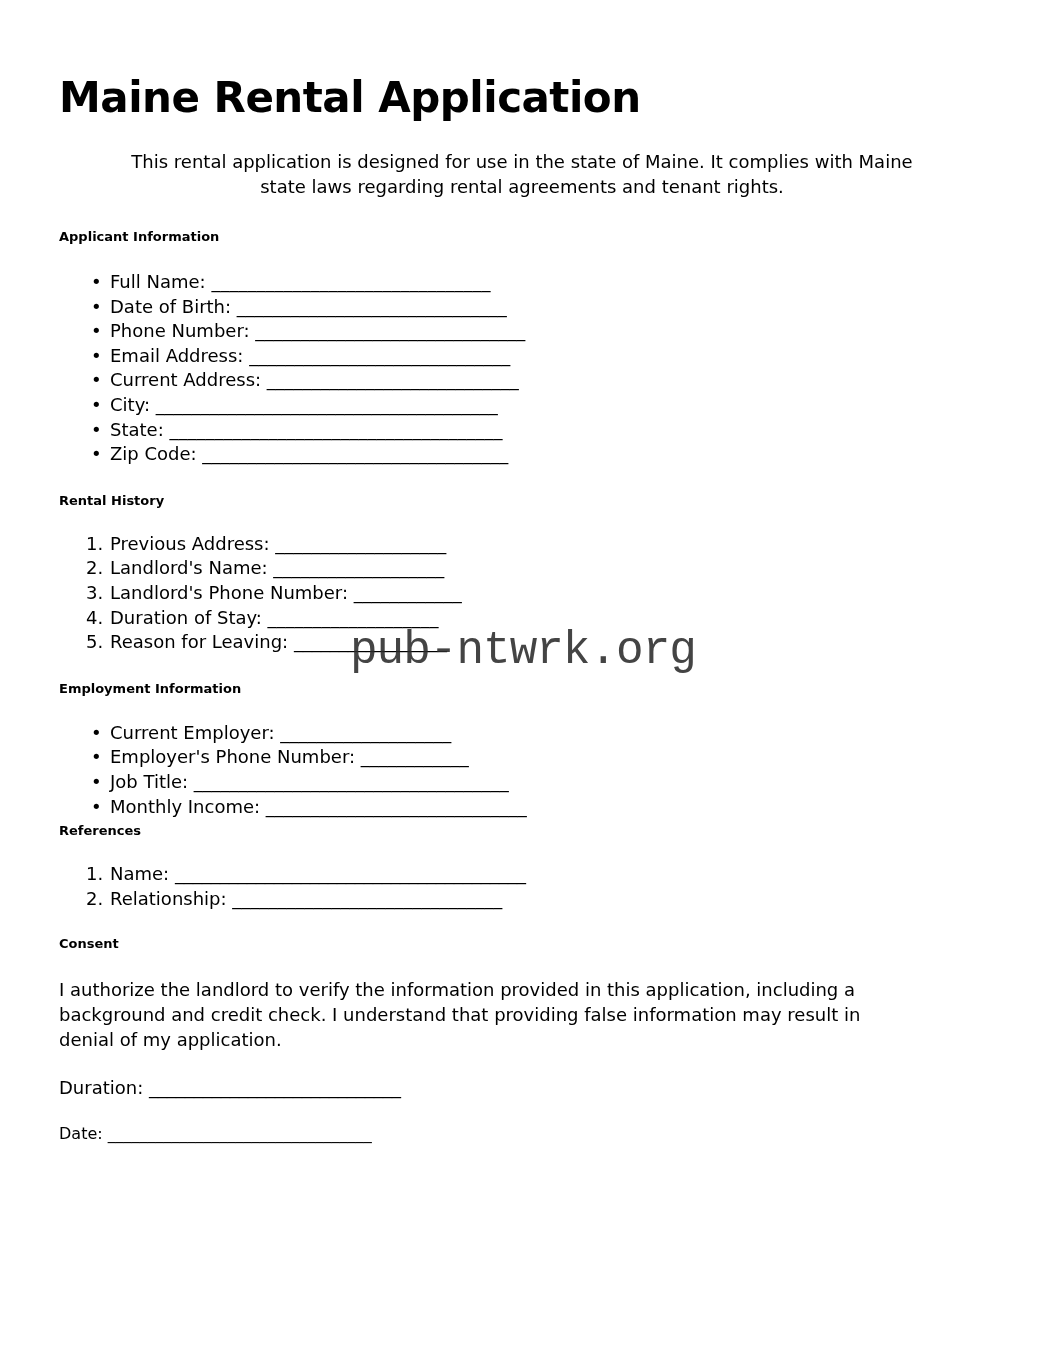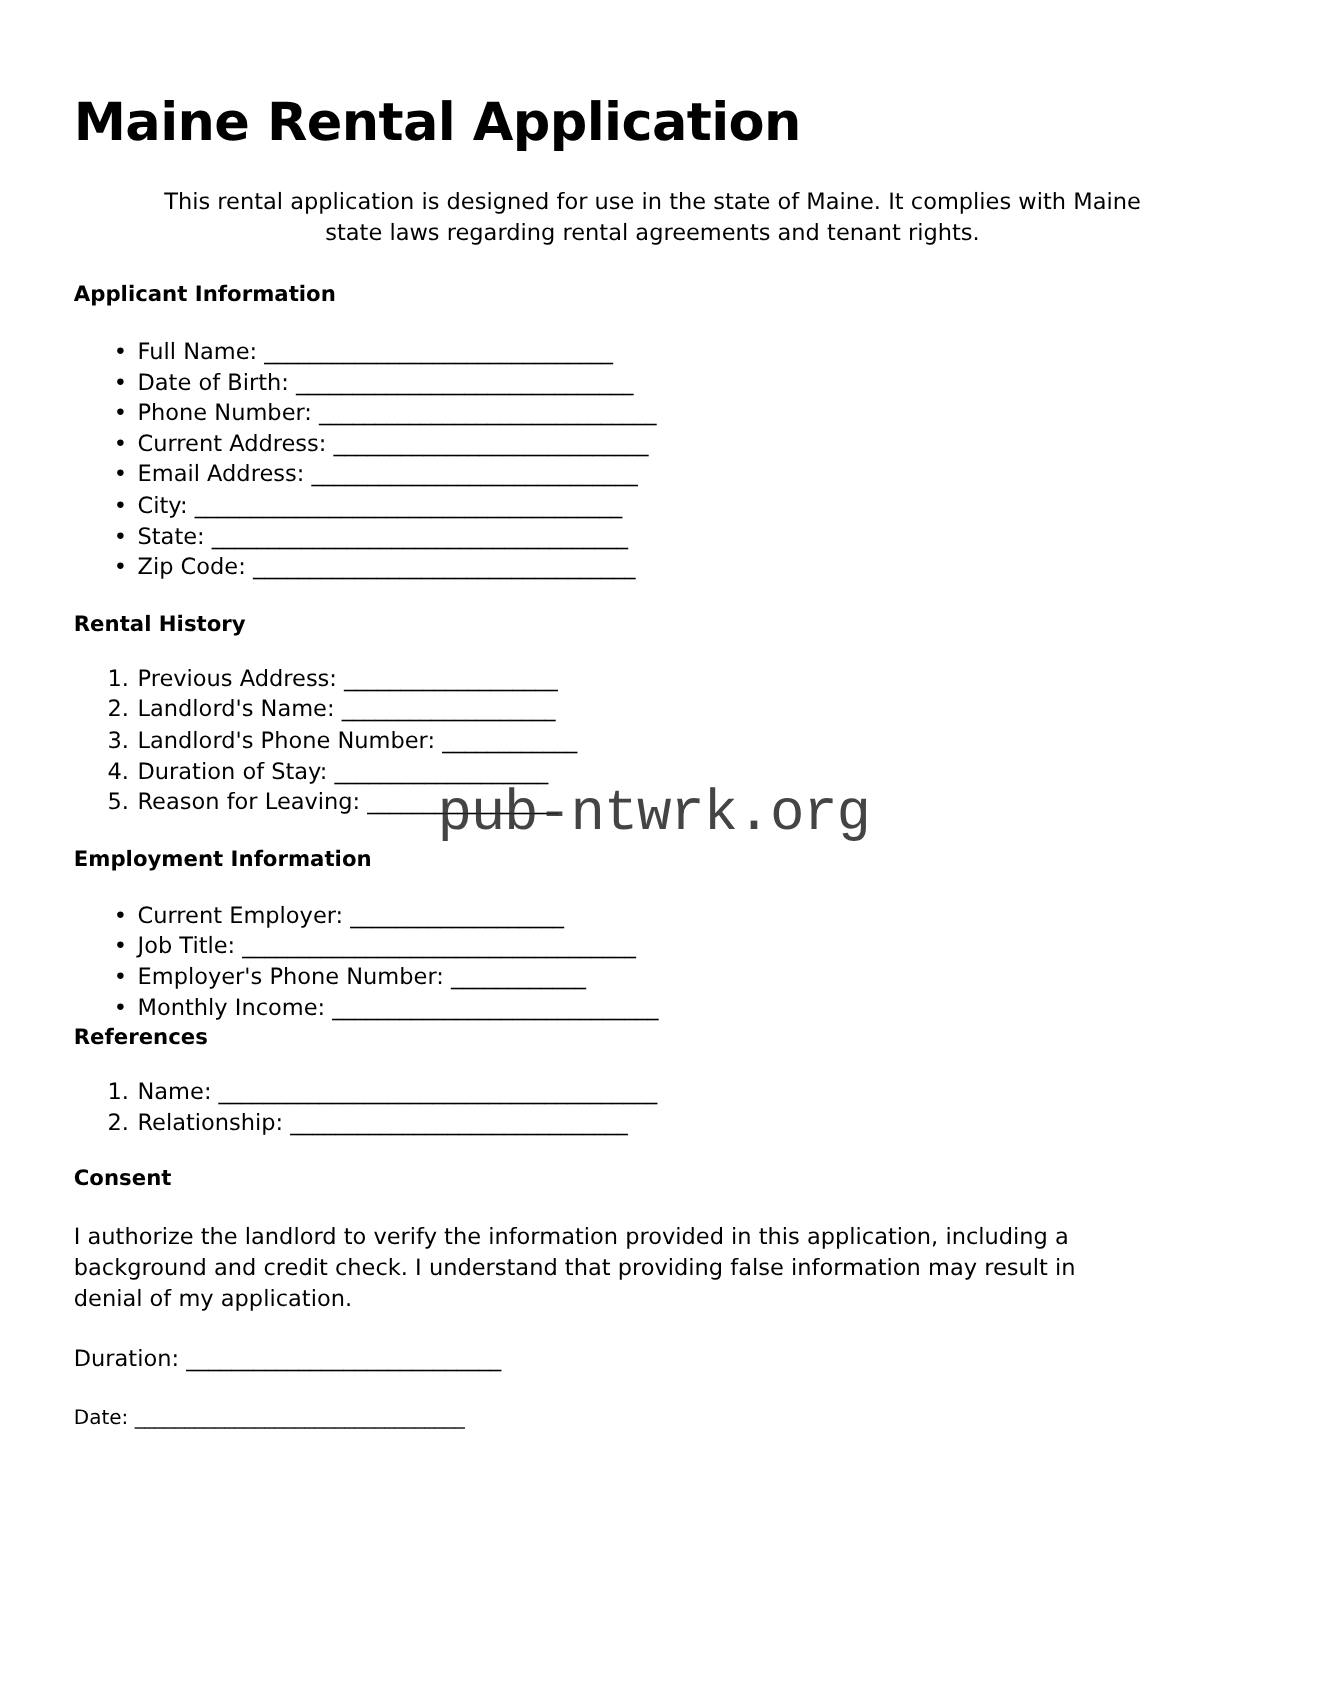--- a/index.html
+++ b/index.html
@@ -23,21 +23,21 @@
   h1.doc-title {
     margin: 74px 0 0 0;
     font-size: 42px;
     line-height: 48px;
     font-weight: bold;
     letter-spacing: -0.5px;
   }
   .intro { margin-top: 27px; font-size: 18px; line-height: 25px; text-align: center; }
   h2.sec {
     margin: 0; padding: 0;
-    font-size: 17px; line-height: 23px;
+    font-size: 13px; line-height: 23px;
     font-weight: bold;
   }
   h2.m-applicant  { margin-top: 26px; }
   h2.m-rental     { margin-top: 22px; }
   h2.m-employment { margin-top: 22px; }
   h2.m-references { }
   h2.m-consent    { margin-top: 21px; }
   ul.blist, ol.nlist {
     list-style: none;
     margin: 0; padding: 0;
@@ -76,41 +76,41 @@
     <div class="intro">
       <div>This rental application is designed for use in the state of Maine. It complies with Maine</div>
       <div>state laws regarding rental agreements and tenant rights.</div>
     </div>
 
     <h2 class="sec m-applicant">Applicant Information</h2>
     <ul class="blist">
       <li><span class="b">•</span><span class="t">Full Name: _______________________________</span></li>
       <li><span class="b">•</span><span class="t">Date of Birth: ______________________________</span></li>
       <li><span class="b">•</span><span class="t">Phone Number: ______________________________</span></li>
+      <li><span class="b">•</span><span class="t">Email Address: _____________________________</span></li>
       <li><span class="b">•</span><span class="t">Current Address: ____________________________</span></li>
-      <li><span class="b">•</span><span class="t">Email Address: _____________________________</span></li>
       <li><span class="b">•</span><span class="t">City: ______________________________________</span></li>
       <li><span class="b">•</span><span class="t">State: _____________________________________</span></li>
       <li><span class="b">•</span><span class="t">Zip Code: __________________________________</span></li>
     </ul>
 
     <h2 class="sec m-rental">Rental History</h2>
     <ol class="nlist">
       <li><span class="n">1.</span><span class="t">Previous Address: ___________________</span></li>
       <li><span class="n">2.</span><span class="t">Landlord's Name: ___________________</span></li>
       <li><span class="n">3.</span><span class="t">Landlord's Phone Number: ____________</span></li>
       <li><span class="n">4.</span><span class="t">Duration of Stay: ___________________</span></li>
       <li><span class="n">5.</span><span class="t">Reason for Leaving: _________________</span></li>
     </ol>
 
     <h2 class="sec m-employment">Employment Information</h2>
     <ul class="blist second">
       <li><span class="b">•</span><span class="t">Current Employer: ___________________</span></li>
+      <li><span class="b">•</span><span class="t">Employer's Phone Number: ____________</span></li>
       <li><span class="b">•</span><span class="t">Job Title: ___________________________________</span></li>
-      <li><span class="b">•</span><span class="t">Employer's Phone Number: ____________</span></li>
       <li><span class="b">•</span><span class="t">Monthly Income: _____________________________</span></li>
     </ul>
 
     <h2 class="sec m-references">References</h2>
     <ol class="nlist">
       <li><span class="n">1.</span><span class="t">Name: _______________________________________</span></li>
       <li><span class="n">2.</span><span class="t">Relationship: ______________________________</span></li>
     </ol>
 
     <h2 class="sec m-consent">Consent</h2>

